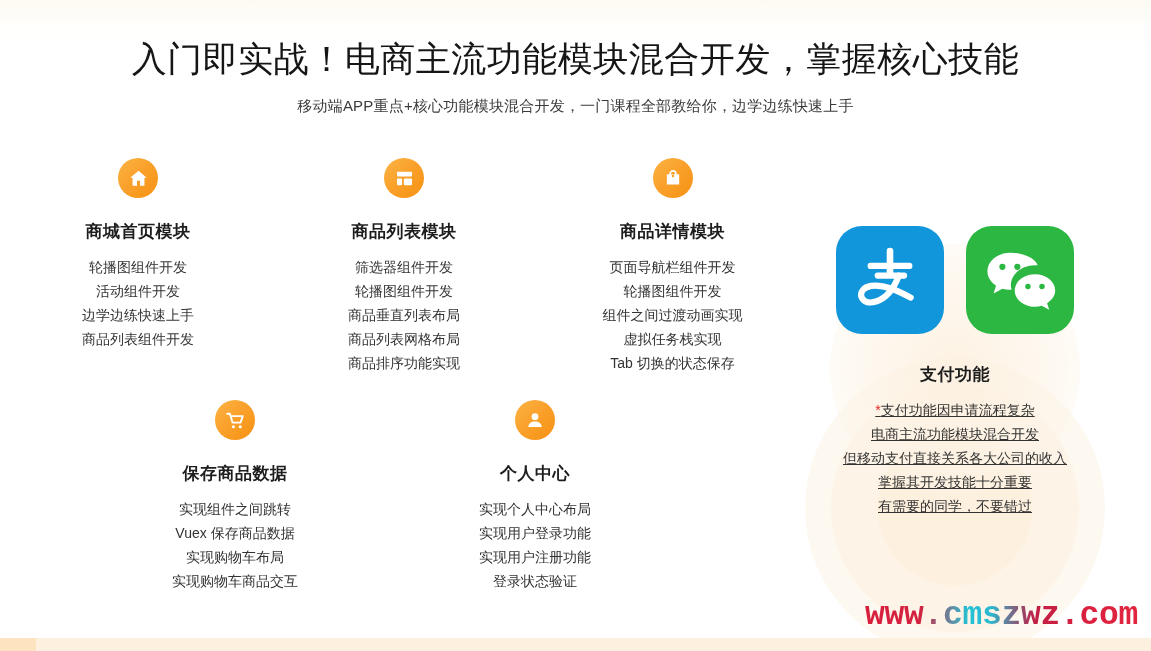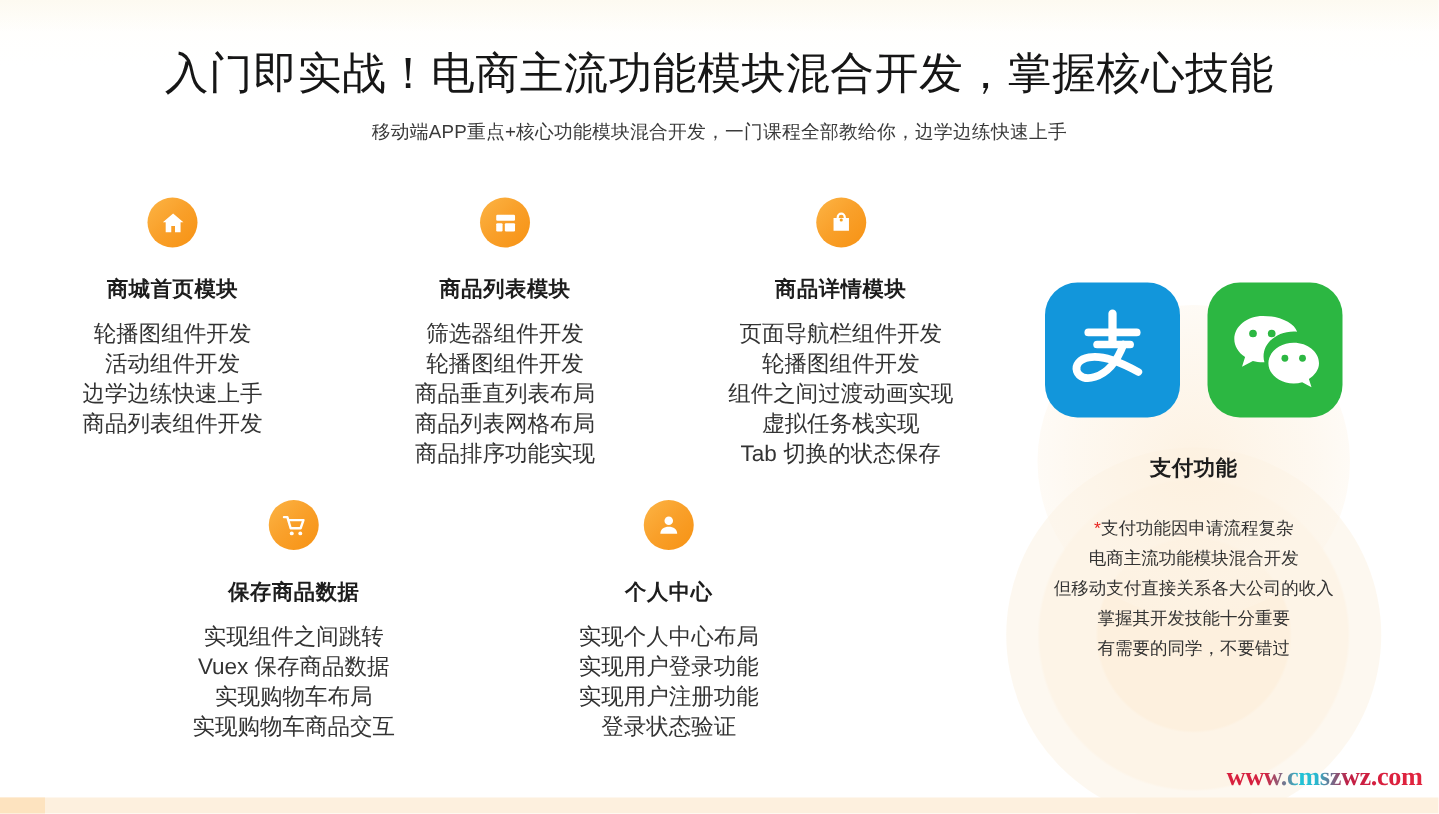--- a/index.html
+++ b/index.html
@@ -105,21 +105,21 @@
     color: #1d1d1d;
     letter-spacing: 0.5px;
     white-space: nowrap;
   }
   .module-list {
     margin: 12px 0 0 0;
     padding: 0;
     list-style: none;
   }
   .module-list li {
-    font-size: 18px;
+    font-size: 14px;
     line-height: 24px;
     color: #333333;
     white-space: nowrap;
   }
 
   
   .mod-home     { left: 38px;  top: 158px; width: 200px; }
   .mod-list     { left: 304px; top: 158px; width: 200px; }
   .mod-detail   { left: 570px; top: 158px; width: 205px; }
   
@@ -190,39 +190,40 @@
     position: relative;
     margin-top: 30px;
     font-size: 17px;
     line-height: 22px;
     font-weight: bold;
     color: #1d1d1d;
     letter-spacing: 0.5px;
   }
   .pay-list {
     position: relative;
-    margin: 24px 0 0 0;
+    margin: 12px 0 0 0;
     padding: 0;
     list-style: none;
+    text-decoration: underline;
   }
   .pay-list li {
     font-size: 14px;
     line-height: 24px;
     color: #333333;
     white-space: nowrap;
   }
   .asterisk { color: #e8231f; }
 
   
   .watermark {
     position: absolute;
     right: 13px;
     bottom: 17px;
-    font-family: Liberation Serif, serif;
-    font-size: 21px;
+    font-family: Liberation Mono, monospace;
+    font-size: 33px;
     font-weight: bold;
     letter-spacing: -0.3px;
     background-image: linear-gradient(92deg,
       #d81f3e 0%,
       #d4203f 20%,
       #22c3d6 38%,
       #2ab8cf 46%,
       #c01f45 62%,
       #d81f3e 78%,
       #e2253f 100%);

